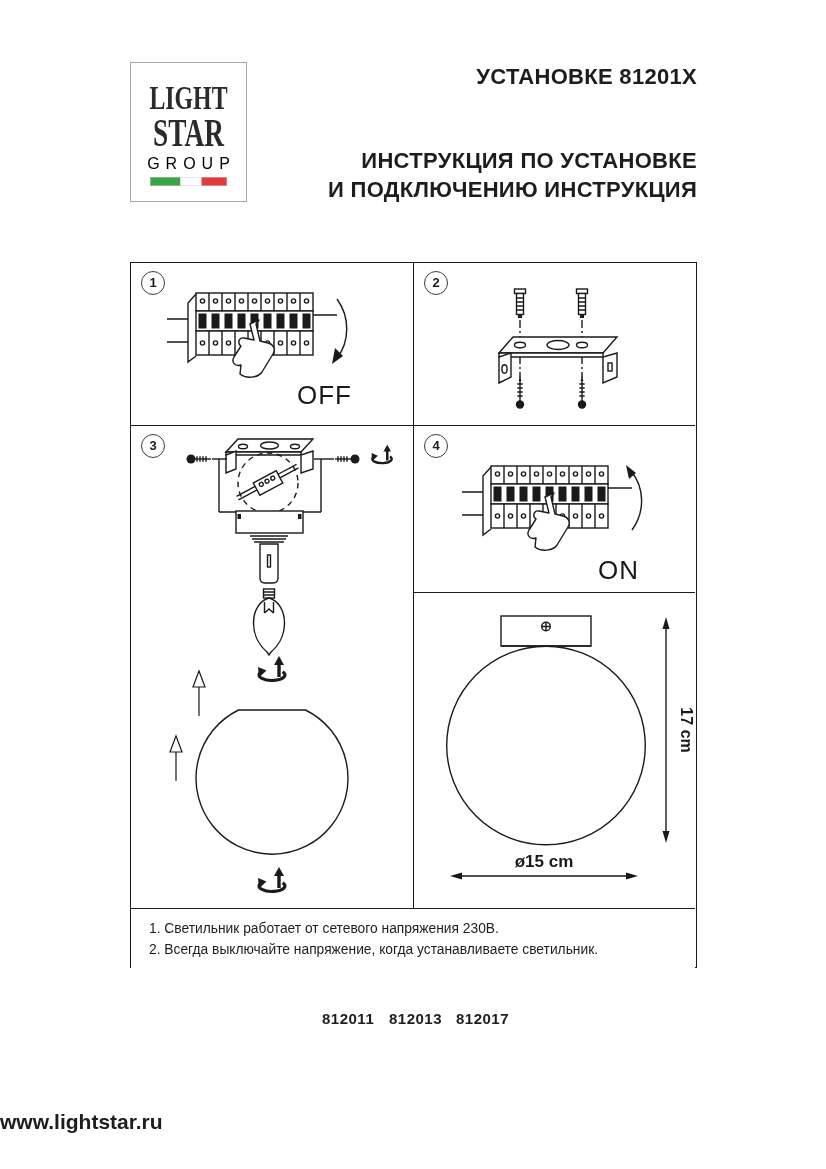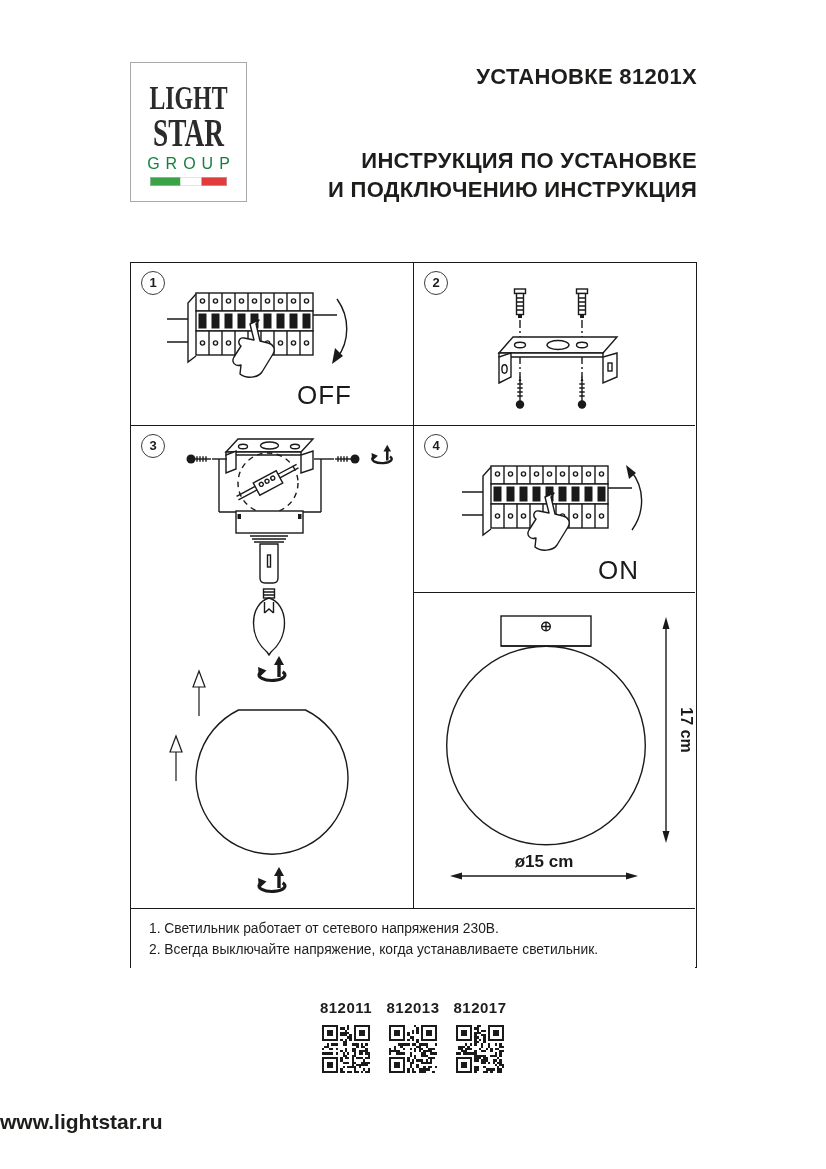--- a/index.html
+++ b/index.html
@@ -7,21 +7,21 @@
         font-family:"Liberation Sans",sans-serif;color:#1d1d1b;overflow:hidden;}
   
   .logo-box{position:absolute;left:130px;top:62px;width:115px;height:138px;
             border:1px solid #a9a9a9;background:#fff;}
   .logo-word{position:absolute;left:0;width:115px;text-align:center;
              font-family:"Liberation Serif",serif;font-weight:bold;color:#2b2b2b;
              transform:scaleX(.70);transform-origin:center;}
   .logo-w1{top:18px;font-size:34px;line-height:34px;}
   .logo-w2{top:50px;font-size:39px;line-height:39px;}
   .logo-w3{position:absolute;left:0;top:92px;width:115px;text-align:center;
-           font-size:16px;letter-spacing:6px;color:#15803d;font-weight:normal;
+           font-size:16px;letter-spacing:6px;color:#000000;font-weight:normal;
            font-family:"Liberation Sans",sans-serif;text-indent:6px;}
   .logo-flag{position:absolute;left:19px;top:114px;width:77px;height:9px;}
   .hdr{position:absolute;right:129px;text-align:right;font-weight:bold;
        letter-spacing:.3px;white-space:nowrap;}
   .hdr-top{top:60px;font-size:22px;line-height:33px;}
   .hdr-title{top:146px;font-size:22px;line-height:29px;}
   
   .grid{position:absolute;left:130px;top:262px;width:567px;height:706px;
         border:1.8px solid #1a1a1a;box-sizing:border-box;}
   .panel{position:absolute;box-sizing:border-box;background:#fff;}
@@ -36,21 +36,21 @@
   .badge{position:absolute;left:10px;top:8px;width:22px;height:22px;border:1.4px solid #3c3c3c;
          border-radius:50%;font-size:13px;font-weight:bold;text-align:center;line-height:22px;
          background:#fff;z-index:2;}
   
   .ln{stroke:#1a1a1a;fill:none;stroke-width:1.4;}
   .fw{fill:#fff;stroke:#1a1a1a;stroke-width:1.4;}
   .fd{fill:#1a1a1a;stroke:none;}
   .svgtxt{font-family:"Liberation Sans",sans-serif;fill:#1a1a1a;}
   
   .qr-row{position:absolute;left:322px;top:999px;display:flex;gap:19px;}
-  .qr-col{width:48px;display:flex;flex-direction:column;align-items:center;}
+  .qr-col{width:48px;display:flex;flex-direction:row;align-items:center;}
   .qr-label{font-size:15px;font-weight:bold;letter-spacing:.5px;margin-bottom:9px;white-space:nowrap;}
   .qr-svg{width:48px;height:48px;}
   .footer-url{position:absolute;left:0;top:1110px;width:826px;text-align:left;
               font-size:21px;font-weight:bold;}
 </style>
 </head>
 <body>
 
 <div class="page">
 

